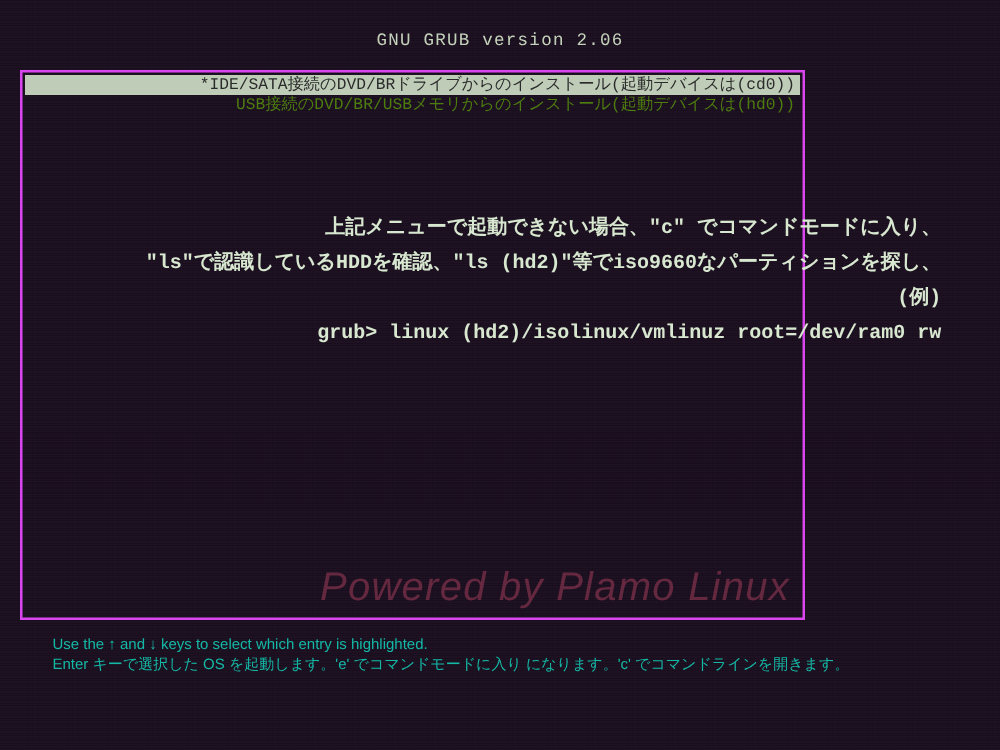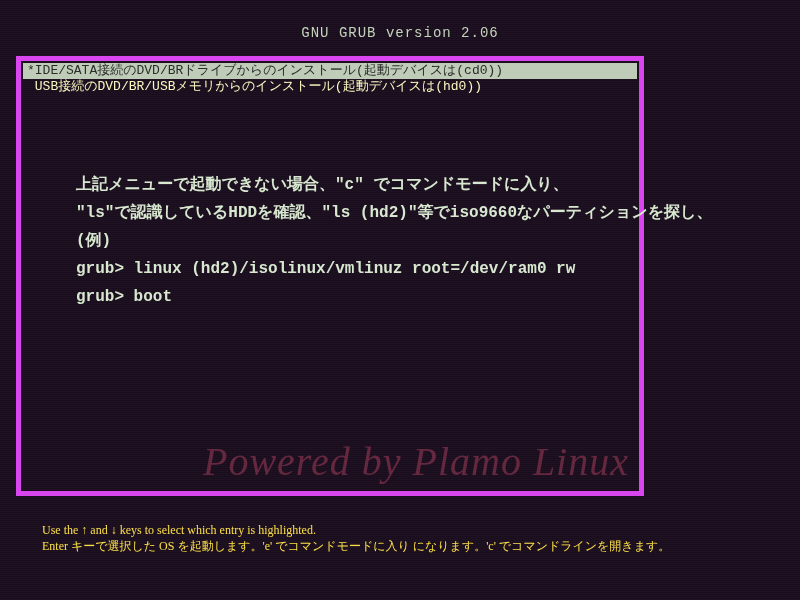--- a/index.html
+++ b/index.html
@@ -26,30 +26,31 @@
     text-align: center;
     padding-top: 25px;
     color: #c9d8c0;
     letter-spacing: 1px;
     font-size: 14px;
   }
   .menu-box {
     position: absolute;
     top: 56px; left: 16px;
     width: 628px; height: 440px;
-    border: 5px solid #d946ef;
+    border: 2px solid #d946ef;
     background: transparent;
+    text-align: right;
   }
   .menu-list {
     padding: 2px 2px 0 2px;
   }
   .menu-item {
     font-size: 13px;
     line-height: 16px;
-    color: #fef9c3;
+    color: #4d7c0f;
     padding: 0 4px;
     white-space: pre;
   }
   .menu-item.selected {
     background: #bfcdb8;
     color: #2b2b2b;
   }
   .body-text {
     position: absolute;
     top: 110px; left: 55px;
@@ -57,56 +58,55 @@
     color: #d8e8d0;
     font-size: 16px;
     line-height: 28px;
     font-weight: bold;
     font-family: "MS Gothic", "Courier New", monospace;
   }
   .body-line { white-space: pre-wrap; }
   .watermark {
     position: absolute;
     bottom: 6px; right: 10px;
-    font-family: Liberation Serif, serif;
+    font-family: Liberation Sans, sans-serif;
     font-style: italic;
-    font-size: 40px;
+    font-size: 32px;
     color: rgba(160, 60, 90, 0.55);
     letter-spacing: 1px;
     pointer-events: none;
   }
   .footer {
     position: absolute;
-    top: 522px; left: 42px;
+    top: 507px; left: 42px;
     width: 740px;
-    color: #fde047;
+    color: #14b8a6;
     font-size: 12px;
     line-height: 16px;
-    font-family: Liberation Serif, serif;
+    font-family: Liberation Sans, sans-serif;
   }
 </style>
 </head>
 <body>
 
 <div class="header">GNU GRUB  version 2.06</div>
 
 <div class="menu-box">
 
   <div class="menu-list">
     <div class="menu-item selected">*IDE/SATA接続のDVD/BRドライブからのインストール(起動デバイスは(cd0))</div>
     <div class="menu-item"> USB接続のDVD/BR/USBメモリからのインストール(起動デバイスは(hd0))</div>
   </div>
 
   <div class="body-text">
     <div class="body-line">上記メニューで起動できない場合、"c" でコマンドモードに入り、</div>
     <div class="body-line">"ls"で認識しているHDDを確認、"ls (hd2)"等でiso9660なパーティションを探し、</div>
     <div class="body-line"></div>
     <div class="body-line">(例)</div>
     <div class="body-line">grub&gt; linux (hd2)/isolinux/vmlinuz root=/dev/ram0 rw</div>
-    <div class="body-line">grub&gt; boot</div>
     <div class="body-line"></div>
   </div>
 
   <div class="watermark">Powered by Plamo Linux</div>
 </div>
 
 <div class="footer">
   <div>Use the ↑ and ↓ keys to select which entry is highlighted.</div>
   <div>Enter キーで選択した OS を起動します。'e' でコマンドモードに入り になります。'c' でコマンドラインを開きます。</div>
 </div>

